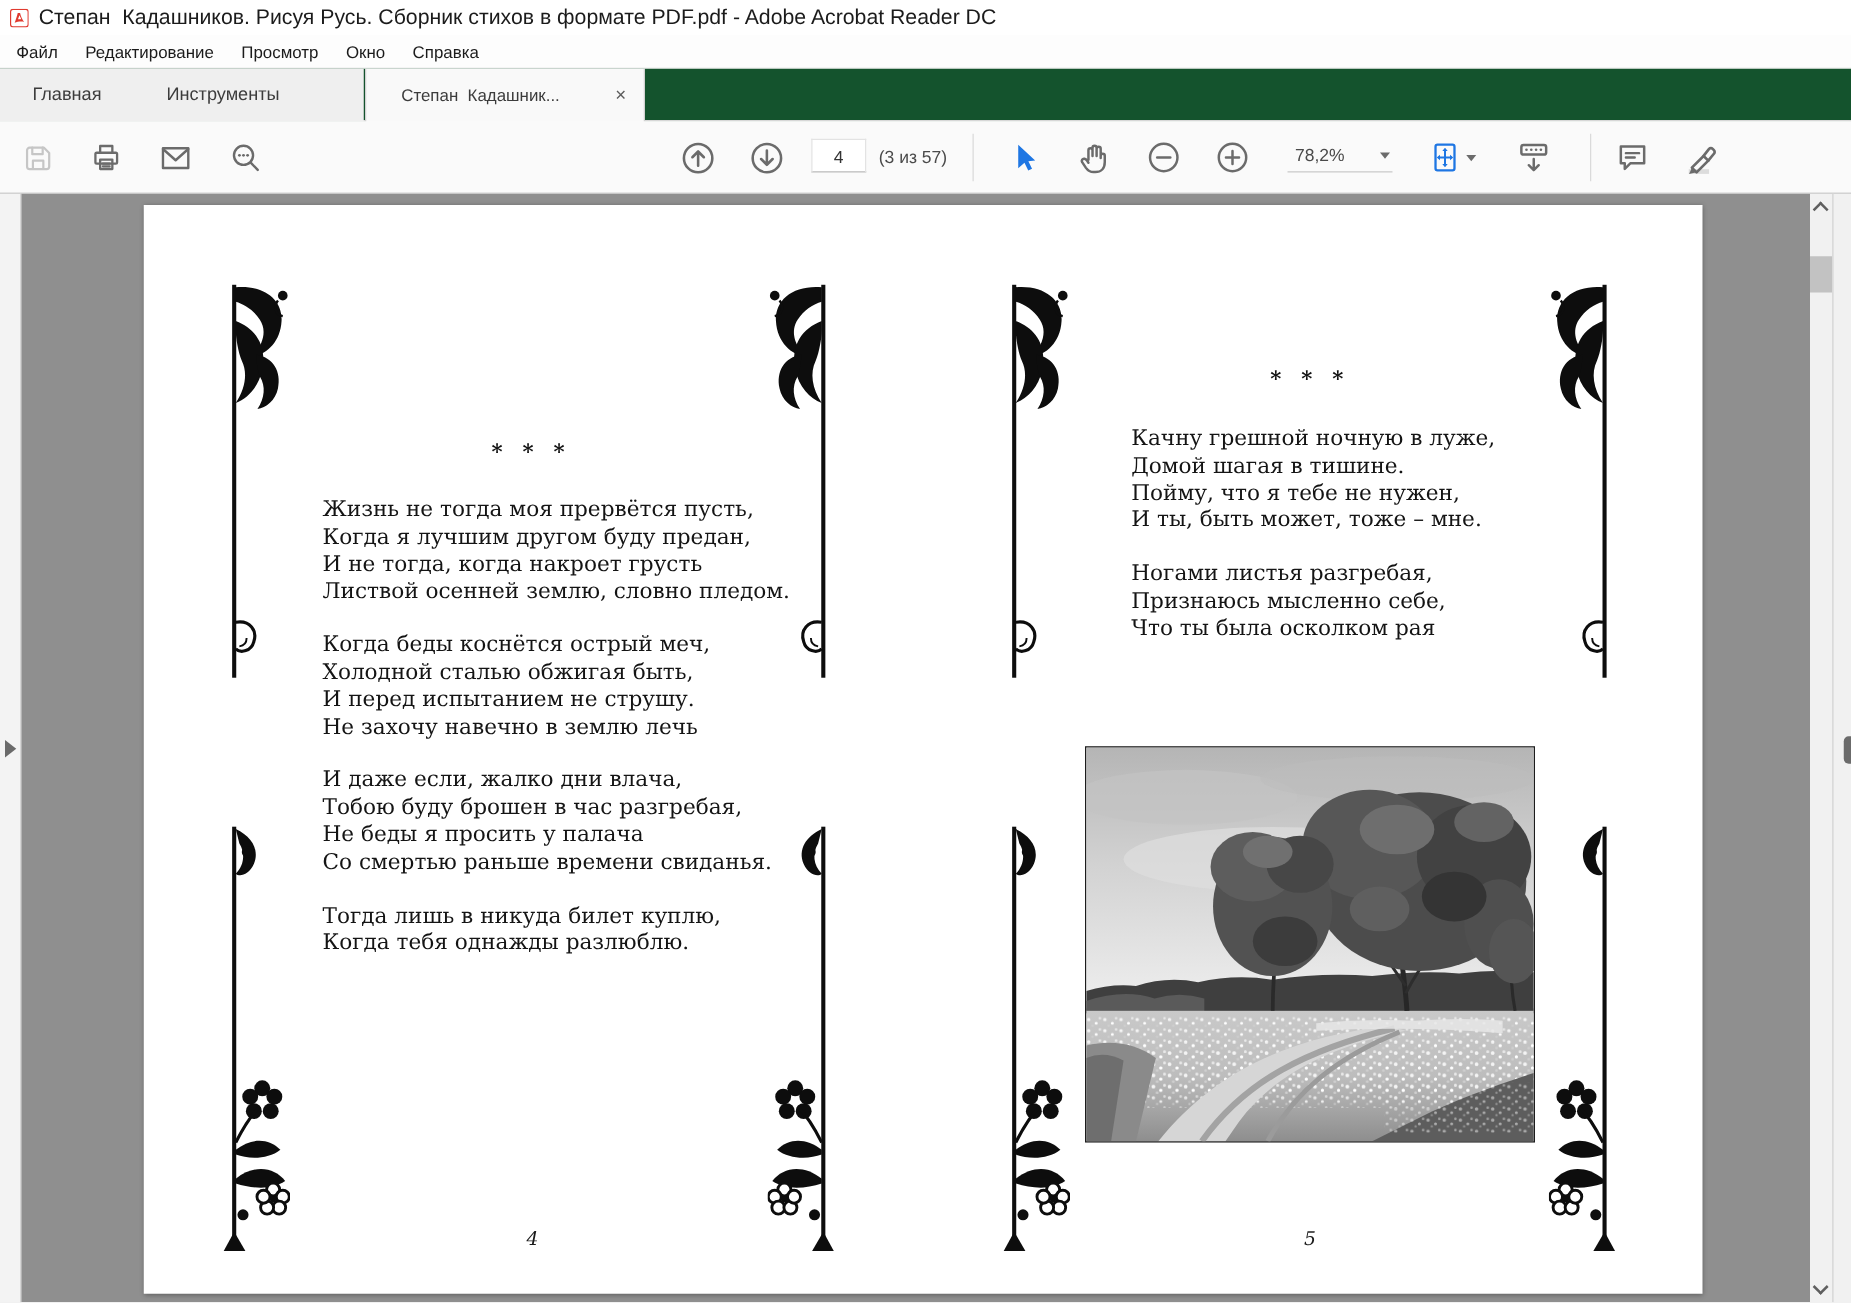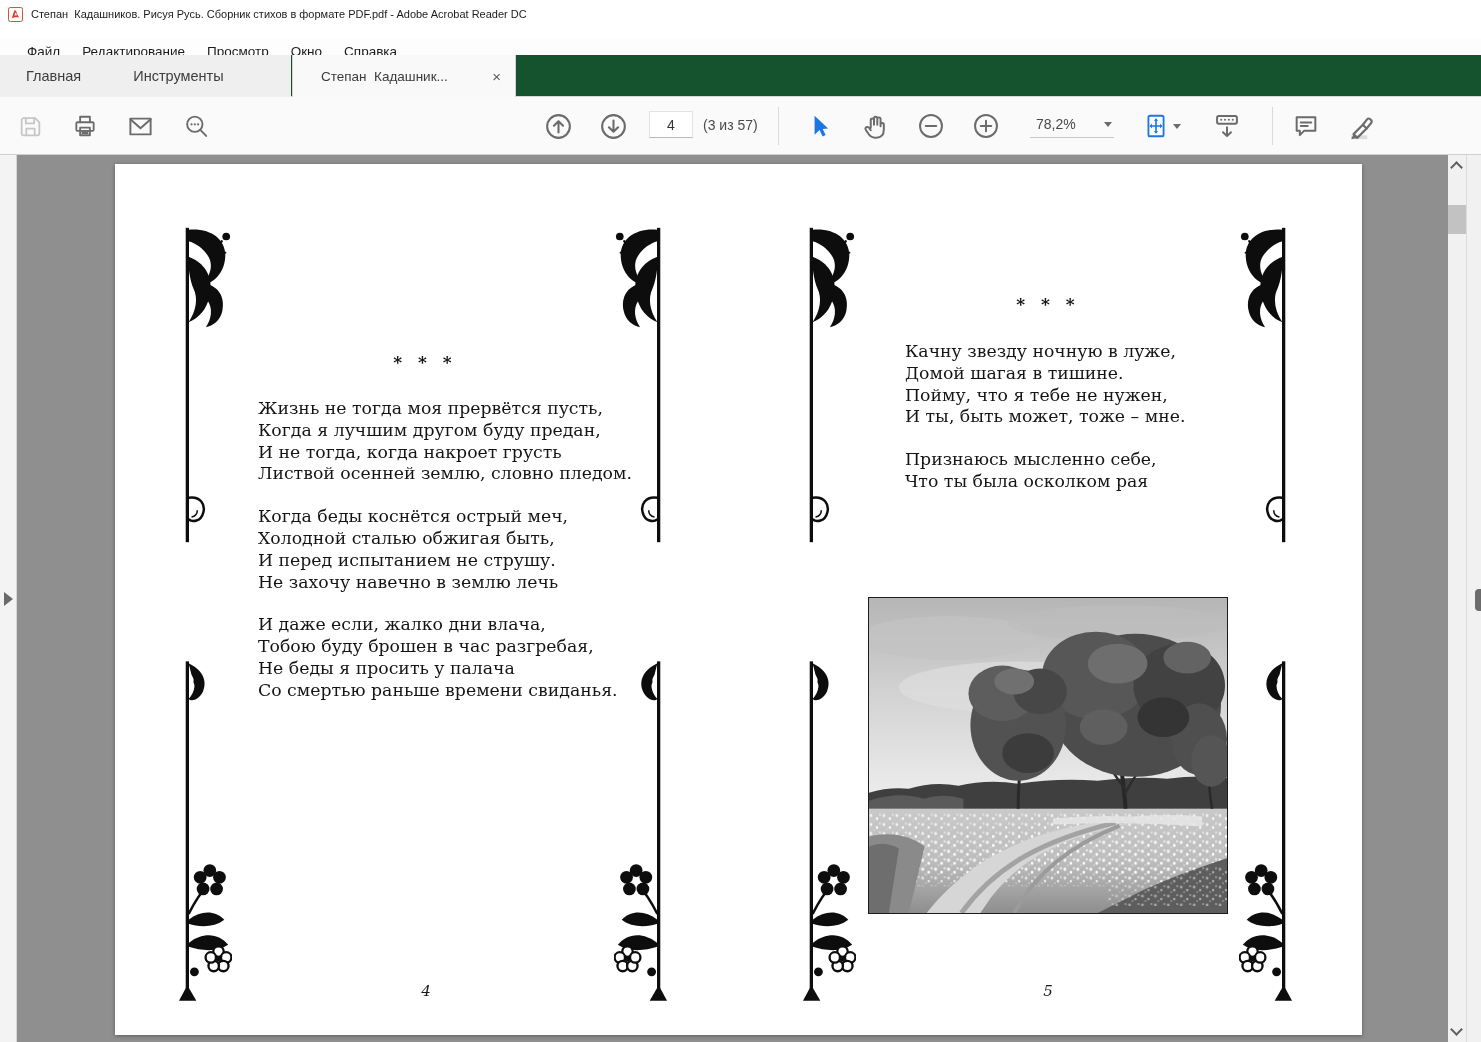--- a/index.html
+++ b/index.html
@@ -4,25 +4,25 @@
 <style>
   * { margin:0; padding:0; box-sizing:border-box; }
   html,body { width:1481px; height:1042px; overflow:hidden; background:#fff;
               font-family:"Liberation Sans", sans-serif; }
   #app { position:relative; width:1481px; height:1042px; overflow:hidden; background:#fff; }
 
   
   .titlebar { position:absolute; left:0; top:0; width:100%; height:28px; background:#fff;
               display:flex; align-items:center; padding-left:8px; }
   .titlebar .appicon { width:15px; height:15px; margin-right:8px; flex:0 0 auto; }
-  .titlebar .title { font-size:11px; color:#1b1b1b; white-space:pre; }
-
-  
-  .menubar { position:absolute; left:0; top:38px; width:100%; height:27px; background:#fdfdfd;
-             display:flex; align-items:center; padding-left:16px; border-bottom:1px solid #ececec; }
+  .titlebar .title { font-size:17px; color:#1b1b1b; white-space:pre; }
+
+  
+  .menubar { position:absolute; left:0; top:28px; width:100%; height:27px; background:#fdfdfd;
+             display:flex; align-items:center; padding-left:2px; border-bottom:1px solid #ececec; }
   .menu-item { font-size:13.5px; color:#1b1b1b; padding:4px 11px; cursor:default; }
 
   
   .tabstrip { position:absolute; left:0; top:55px; width:100%; height:42px; background:#14532d;
               border-bottom:1px solid #d7d7d7; }
   .tabstrip .leftzone { position:absolute; left:0; top:0; width:291px; height:42px; background:#efefef;
                         display:flex; align-items:center; }
   .shelf-tab { font-size:14.5px; color:#3c3c3c; padding:0 26px; height:42px; display:flex; align-items:center; }
   .doc-tab { position:absolute; left:292px; top:0; width:224px; height:43px; background:#f9f9f9;
              border-left:1px solid #d2d2d2; border-right:1px solid #d2d2d2;
@@ -331,32 +331,37 @@
             <div class="poem-line">Холодной сталью обжигая быть,</div>
             <div class="poem-line">И перед испытанием не струшу.</div>
             <div class="poem-line">Не захочу навечно в землю лечь</div>
           </div>
           <div class="stanza">
             <div class="poem-line">И даже если, жалко дни влача,</div>
             <div class="poem-line">Тобою буду брошен в час разгребая,</div>
             <div class="poem-line">Не беды я просить у палача</div>
             <div class="poem-line">Со смертью раньше времени свиданья.</div>
           </div>
+          <div class="stanza">
+            <div class="poem-line">Тогда лишь в никуда билет куплю,</div>
+            <div class="poem-line">Когда тебя однажды разлюблю.</div>
+          </div>
         </div>
       <div class="pagenum" style="left:111px; top:818px; width:400px; text-align:center">4</div>
 
       <div class="marker" style="left:733px; top:130px; width:400px; text-align:center">* * *</div>
       <div class="poem" style="left:790px; top:177px">
           <div class="stanza">
-            <div class="poem-line">Качну звезду ночную в луже,</div>
+            <div class="poem-line">Качну грешной ночную в луже,</div>
             <div class="poem-line">Домой шагая в тишине.</div>
             <div class="poem-line">Пойму, что я тебе не нужен,</div>
             <div class="poem-line">И ты, быть может, тоже – мне.</div>
           </div>
           <div class="stanza">
+            <div class="poem-line">Ногами листья разгребая,</div>
             <div class="poem-line">Признаюсь мысленно себе,</div>
             <div class="poem-line">Что ты была осколком рая</div>
           </div>
         </div>
       <div class="pagenum" style="left:733px; top:818px; width:400px; text-align:center">5</div>
 
       <div class="photo">
         <svg viewBox="0 0 360 317" preserveAspectRatio="none">
           <defs>
             <linearGradient id="sky" x1="0" y1="0" x2="0" y2="1">

